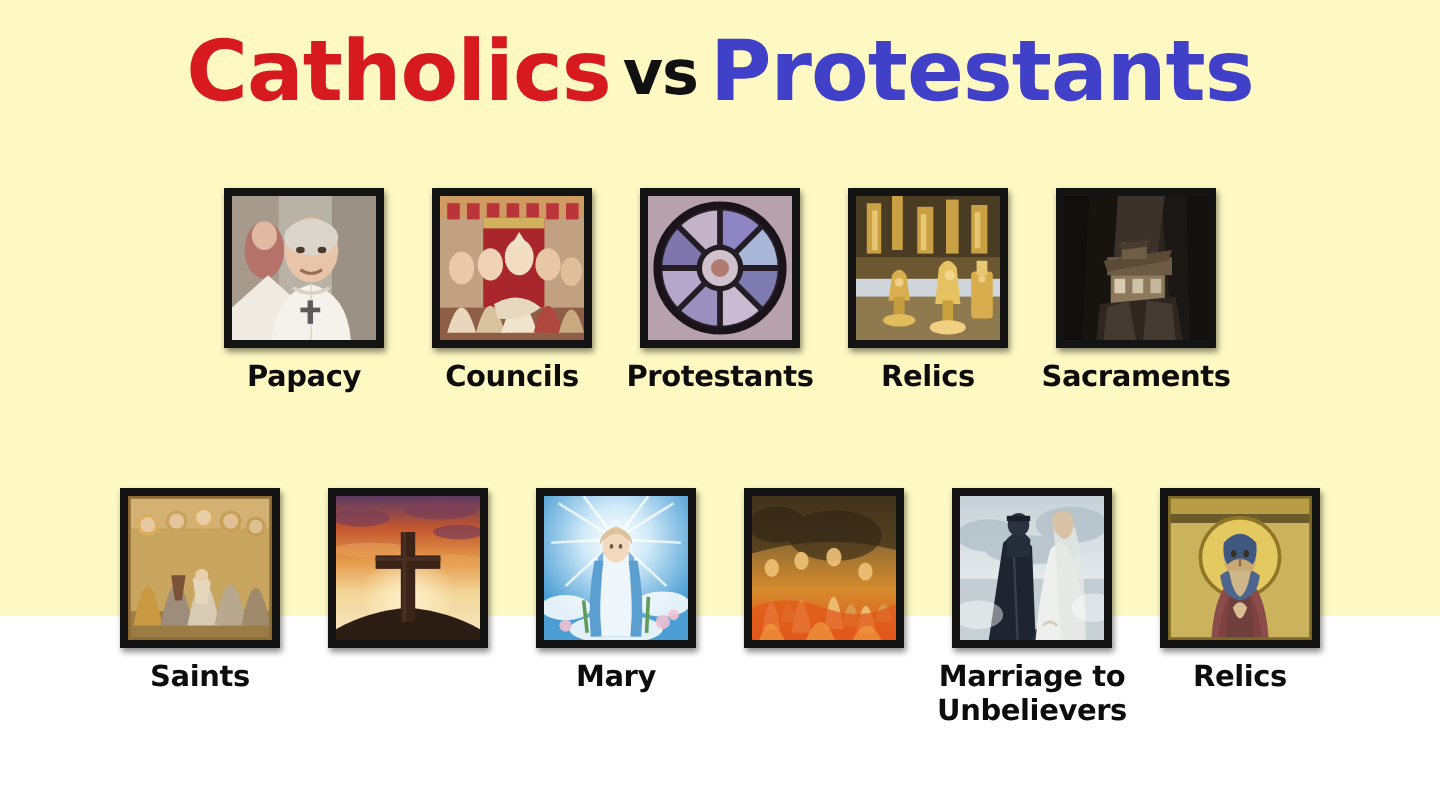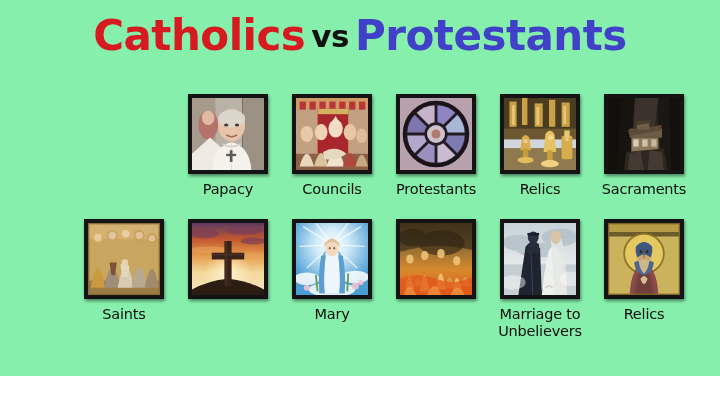--- a/index.html
+++ b/index.html
@@ -9,22 +9,22 @@
   body {
     width: 720px;
     height: 404px;
     background: #ffffff;
     font-family: "DejaVu Sans", sans-serif;
     overflow: hidden;
   }
   .slide {
     position: relative;
     width: 720px;
-    height: 376px;
-    background: #86efac;
+    height: 308px;
+    background: #fef9c3;
   }
   .title {
     position: absolute;
     top: 12px;
     left: 0;
     width: 720px;
     text-align: center;
     font-family: "DejaVu Sans", sans-serif;
     font-size: 42px;
     font-weight: bold;
@@ -40,26 +40,27 @@
     position: relative;
     top: -3px;
   }
   .title .t-prot { color: #4040c8; }
 
   .grid-row {
     position: absolute;
     left: 0;
     width: 720px;
     display: flex;
-    justify-content: flex-end;
+    justify-content: center;
     padding: 0 24px;
     box-sizing: border-box;
+    font-weight: bold;
   }
   #row-1 { top: 94px; }
-  #row-2 { top: 219px; }
+  #row-2 { top: 244px; }
 
   .tile {
     width: 104px;
     display: flex;
     flex-direction: column;
     align-items: center;
   }
   .tile-frame {
     width: 80px;
     height: 80px;

